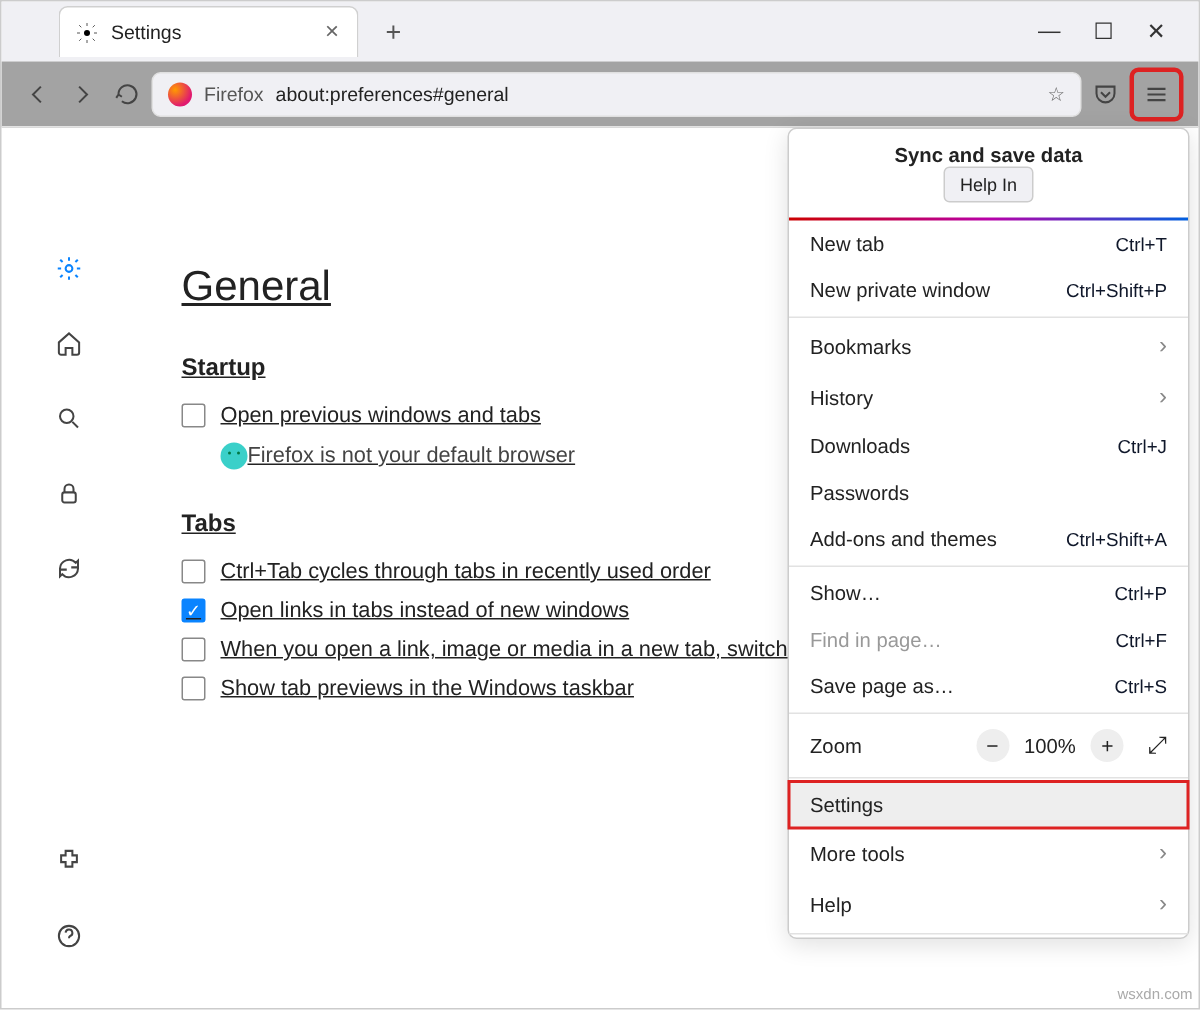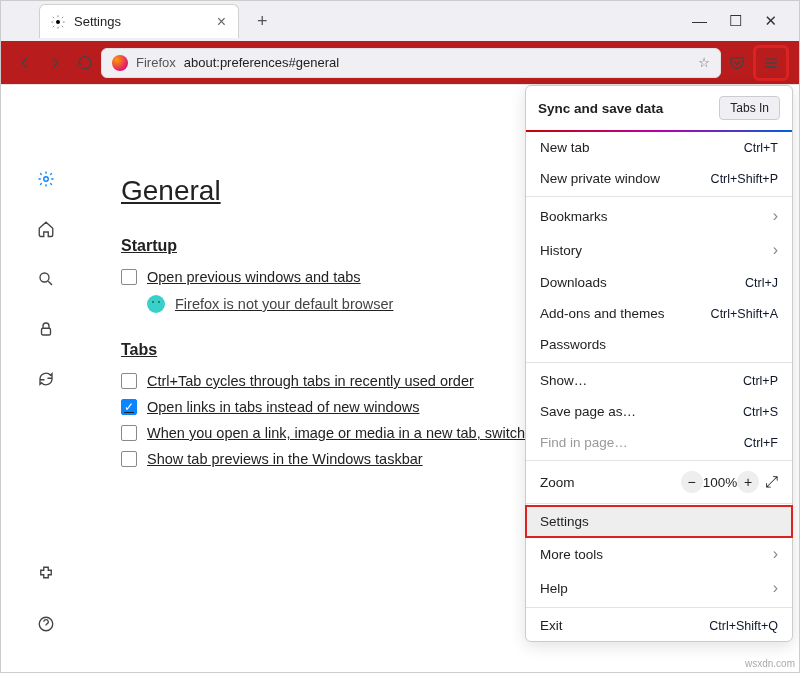--- a/index.html
+++ b/index.html
@@ -45,21 +45,21 @@
   .windowctrls span { cursor:pointer; }
 
   
   .toolbar {
     height: 44px;
     border-bottom: 1px solid #e3e3e3;
     display: flex;
     align-items: center;
     padding: 0 10px;
     gap: 2px;
-    background: #b91c1c;
+    background: #a3a3a3;
   }
   .iconbtn {
     width: 28px; height: 28px;
     display:flex;align-items:center;justify-content:center;
     color:#444; border-radius:4px; cursor:pointer;
     font-size: 16px;
   }
   .addr {
     flex: 1;
     background: #f0f0f4;
@@ -127,21 +127,21 @@
   .chkbox {
     width: 16px; height:16px; border:1px solid #888; border-radius:2px;
     background:#fff; flex-shrink:0;
     display:flex;align-items:center;justify-content:center;
     font-size:12px; color:#fff;
   }
   .chkbox.checked {
     background:#0a84ff; border-color:#0a84ff;
   }
   .infobar {
-    display:flex; align-items:center; gap:10px;
+    display:flex; align-items:center; 
     margin: 10px 0 8px 26px;
     font-size: 14.5px; color:#444;
   }
   .sadface {
     width:18px;height:18px;border-radius:50%;
     background:#3ad0c9;
     position:relative;
   }
   .sadface::before, .sadface::after {
     content:''; position:absolute; background:#074; width:2px;height:2px; border-radius:50%;
@@ -161,39 +161,41 @@
     box-shadow: 0 4px 16px rgba(0,0,0,0.12);
     font-size: 13.5px;
     z-index: 10;
   }
   .menu-header {
     display:flex;align-items:center;justify-content:space-between;
     padding: 10px 12px;
     border-bottom: 2px solid transparent;
     border-image: linear-gradient(90deg,#c00,#b800a8,#0060df) 1;
     border-image-slice: 0 0 1 0;
+    flex-direction: column;
   }
   .menu-header b { font-size: 13.5px; font-weight: 600; }
   .signin {
     font-size: 12px; background:#f0f0f4; border:1px solid #ccc;
     padding: 4px 10px; border-radius:4px; cursor:pointer;
   }
   .menu-item {
     display:flex;align-items:center;justify-content:space-between;
     padding: 8px 14px;
     cursor:pointer;
     color:#222;
   }
   .menu-item .k { color:#0f172a; font-size:12.5px; }
   .menu-item .chev { color:#888; font-size:16px; }
   .menu-item.disabled { color:#999; }
   .menu-sep { border-top:1px solid #e2e2e2; margin: 2px 0; }
   .zoomrow {
     display:flex;align-items:center;
     padding:8px 14px;
+    gap:10px;
   }
   .zoomrow .lbl { flex:1; }
   .zoomrow .zbtn {
     width:22px;height:22px;border-radius:50%;
     display:flex;align-items:center;justify-content:center;
     background:#eee; cursor:pointer; font-size:14px;
   }
   .fullscreen { font-size:16px; cursor:pointer; margin-left:6px; }
   .menu-item.highlighted {
     outline:2.5px solid #d22;
@@ -335,21 +337,21 @@
     <label class="chkrow">
       <span class="chkbox"></span>
       <span>Show tab previews in the Windows taskbar</span>
     </label>
   </div>
 </div>
 
 <div class="menu">
   <div class="menu-header">
     <b>Sync and save data</b>
-    <span class="signin">Tabs In</span>
+    <span class="signin">Help In</span>
   </div>
   <div class="menu-item">
     <span>New tab</span>
     <span class="k">Ctrl+T</span>
   </div>
   <div class="menu-item">
     <span>New private window</span>
     <span class="k">Ctrl+Shift+P</span>
   </div>
   <div class="menu-sep"></div>
@@ -359,38 +361,38 @@
   </div>
   <div class="menu-item">
     <span>History</span>
     <span class="chev">›</span>
   </div>
   <div class="menu-item">
     <span>Downloads</span>
     <span class="k">Ctrl+J</span>
   </div>
   <div class="menu-item">
+    <span>Passwords</span>
+  </div>
+  <div class="menu-item">
     <span>Add-ons and themes</span>
     <span class="k">Ctrl+Shift+A</span>
   </div>
-  <div class="menu-item">
-    <span>Passwords</span>
-  </div>
   <div class="menu-sep"></div>
   <div class="menu-item">
     <span>Show…</span>
     <span class="k">Ctrl+P</span>
-  </div>
-  <div class="menu-item">
-    <span>Save page as…</span>
-    <span class="k">Ctrl+S</span>
   </div>
   <div class="menu-item disabled">
     <span>Find in page…</span>
     <span class="k">Ctrl+F</span>
+  </div>
+  <div class="menu-item">
+    <span>Save page as…</span>
+    <span class="k">Ctrl+S</span>
   </div>
   <div class="menu-sep"></div>
   <div class="zoomrow">
     <span class="lbl">Zoom</span>
     <span class="zbtn">−</span>
     <span>100%</span>
     <span class="zbtn">+</span>
     <span class="fullscreen">⤢</span>
   </div>
   <div class="menu-sep"></div>
@@ -399,19 +401,15 @@
   </div>
   <div class="menu-item">
     <span>More tools</span>
     <span class="chev">›</span>
   </div>
   <div class="menu-item">
     <span>Help</span>
     <span class="chev">›</span>
   </div>
   <div class="menu-sep"></div>
-  <div class="menu-item">
-    <span>Exit</span>
-    <span class="k">Ctrl+Shift+Q</span>
-  </div>
 </div>
 
 <div class="watermark">wsxdn.com</div>
 
 </body></html>

